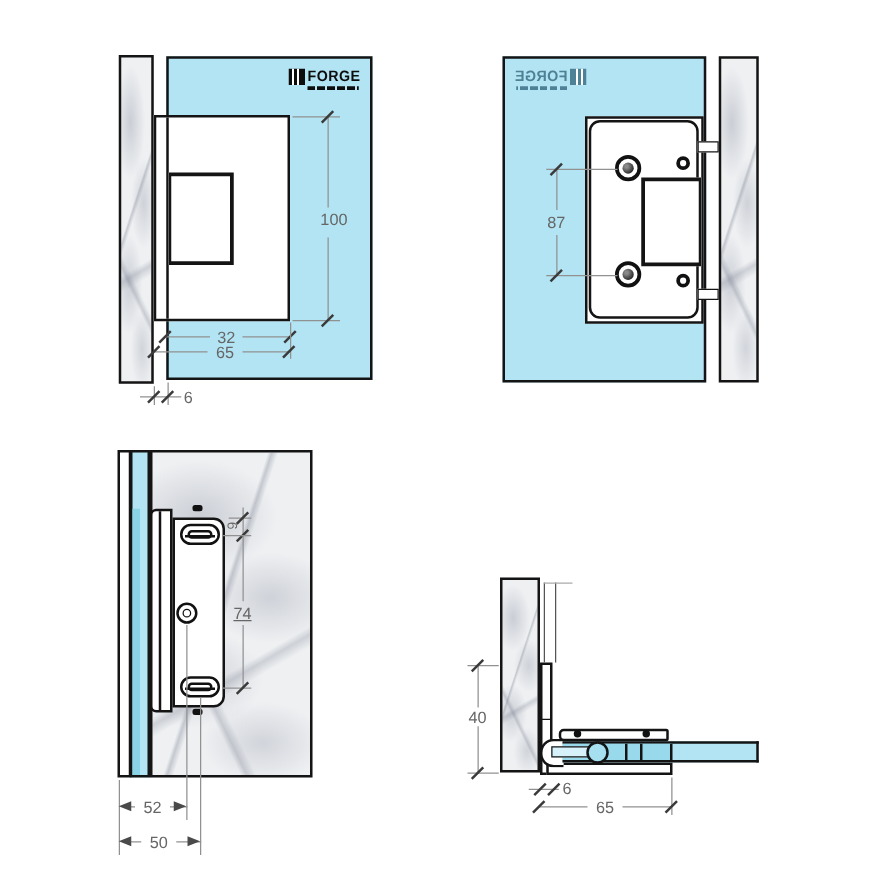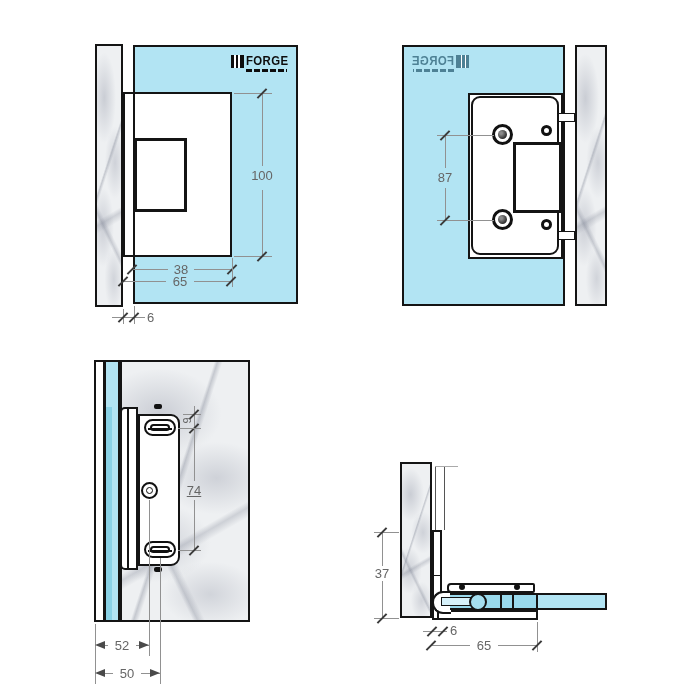--- a/index.html
+++ b/index.html
@@ -62,29 +62,29 @@
       <span class="tg"></span>
     </div>
 
     <div>
       <div class="lh" style="left:234px;top:93px;width:38px;"></div>
       <div class="lh" style="left:234px;top:256px;width:38px;"></div>
       <div class="lv" style="left:262px;top:93px;height:73px;"></div>
       <div class="lv" style="left:262px;top:190px;height:66px;"></div>
       <div class="tk" style="left:261px;top:87px;"></div>
       <div class="tk" style="left:261px;top:250px;"></div>
-      <div class="dtxt" style="left:246px;top:168px;width:32px;">100</div>
+      <div class="dtxt" style="left:246px;top:168px;width:32px;text-align:right;">100</div>
     </div>
 
     <div>
       <div class="lh" style="left:132px;top:269px;width:36px;"></div>
       <div class="lh" style="left:194px;top:269px;width:38px;"></div>
       <div class="tk" style="left:131px;top:263px;"></div>
       <div class="tk" style="left:231px;top:263px;"></div>
-      <div class="dtxt" style="left:167px;top:262px;width:28px;">38</div>
+      <div class="dtxt" style="left:167px;top:262px;width:28px;">32</div>
     </div>
 
     <div>
       <div class="lh" style="left:123px;top:281px;width:43px;"></div>
       <div class="lh" style="left:194px;top:281px;width:37px;"></div>
       <div class="lv" style="left:232px;top:258px;height:29px;"></div>
       <div class="tk" style="left:122px;top:275px;"></div>
       <div class="tk" style="left:230px;top:275px;"></div>
       <div class="dtxt" style="left:166px;top:274px;width:28px;">65</div>
     </div>
@@ -207,21 +207,21 @@
     <div class="obj" style="left:447px;top:583px;width:88px;height:10px;border-radius:4px 2px 2px 4px;"></div>
     <div style="position:absolute;left:459px;top:584px;width:6px;height:6px;background:#111;border-radius:50%;"></div>
     <div style="position:absolute;left:514px;top:584px;width:6px;height:6px;background:#111;border-radius:50%;"></div>
 
     <div>
       <div class="lh" style="left:374px;top:532px;width:25px;"></div>
       <div class="lh" style="left:374px;top:618px;width:25px;"></div>
       <div class="lv" style="left:382px;top:532px;height:86px;"></div>
       <div class="tk" style="left:381px;top:526px;"></div>
       <div class="tk" style="left:381px;top:612px;"></div>
-      <div class="dtxt bgw" style="left:368px;top:566px;width:24px;">37</div>
+      <div class="dtxt bgw" style="left:368px;top:566px;width:24px;">40</div>
     </div>
 
     <div>
       <div class="lh" style="left:423px;top:631px;width:24px;"></div>
       <div class="tk" style="left:431px;top:625px;"></div>
       <div class="tk" style="left:442px;top:625px;"></div>
       <div class="dtxt" style="left:450px;top:623px;">6</div>
     </div>
 
     <div>

